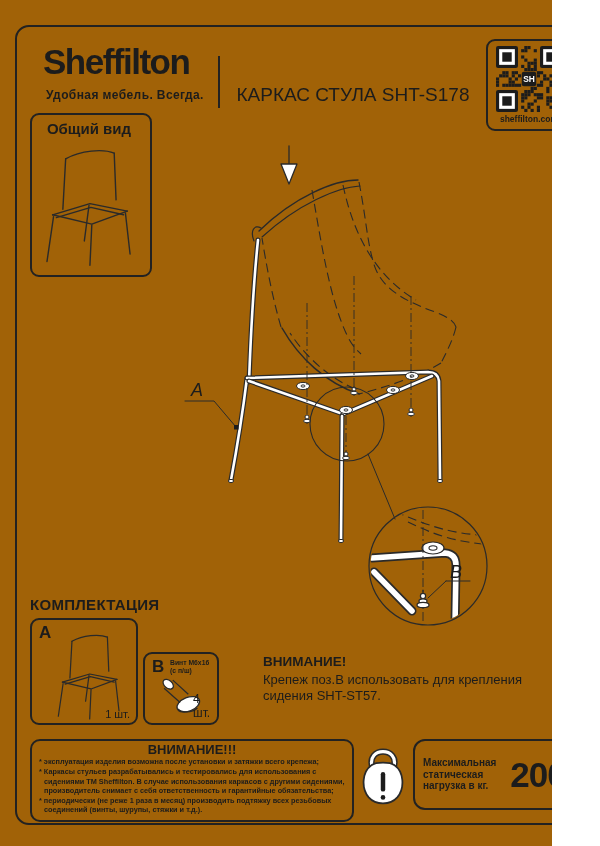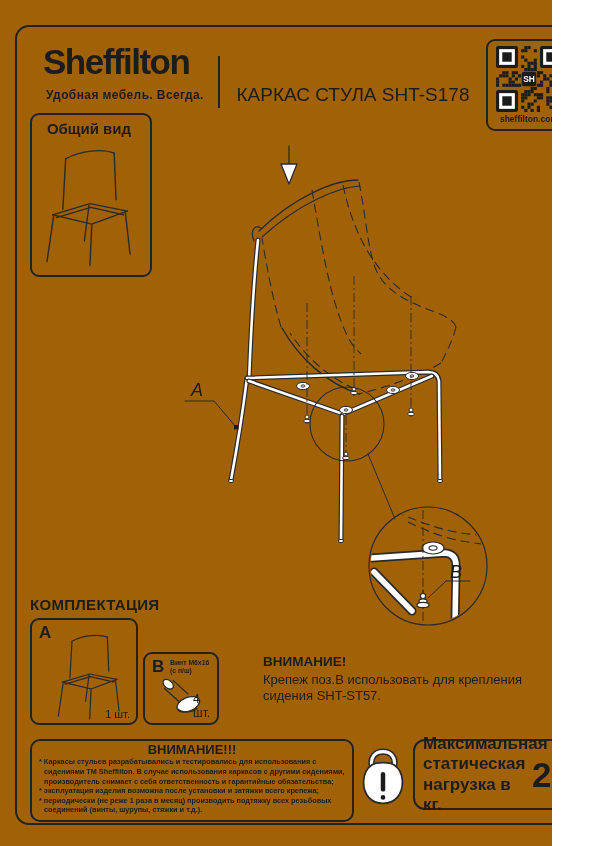--- a/index.html
+++ b/index.html
@@ -37,21 +37,21 @@
   #notice-body{font-size:13px;line-height:1.22;width:282px;}
   
   #warning-box{left:30px;top:739px;width:324px;height:83px;border:2px solid #222;border-radius:10px;
       box-sizing:border-box;padding:2px 7px;}
   #warning-title{text-align:center;font-size:13px;font-weight:bold;line-height:1.1;}
   .warning-line{font-size:7.3px;font-weight:bold;line-height:1.32;padding-left:5px;text-indent:-5px;}
   
   #load-icon{left:358px;top:742px;}
   #load-box{left:413px;top:739px;width:157px;height:71px;border:2px solid #222;border-radius:12px;
       box-sizing:border-box;display:flex;align-items:center;padding:0 8px;}
-  #load-label{font-size:17px;font-weight:bold;line-height:1.18;width:95px;}
+  #load-label{font-size:10px;font-weight:bold;line-height:1.18;width:95px;}
   #load-value{font-size:35px;font-weight:bold;letter-spacing:-1px;margin-left:14px;}
   
   .ln{stroke:#2a2a2a;fill:none;stroke-linecap:round;stroke-linejoin:round;}
   .to{stroke:#2a2a2a;fill:none;stroke-linecap:round;stroke-linejoin:round;}
   .ti{stroke:#ffffff;fill:none;stroke-linecap:round;stroke-linejoin:round;}
   .dsh{stroke:#2a2a2a;fill:none;stroke-width:1.1;stroke-dasharray:9 5;}
   .dd{stroke:#2a2a2a;fill:none;stroke-width:.9;stroke-dasharray:9 3 2 3;}
   .lbl{font-family:"Liberation Sans",sans-serif;font-style:italic;font-size:18px;fill:#1c1c1c;}
 </style>
 </head>
@@ -350,22 +350,22 @@
     <div class="kit-qty" style="font-size:12px;margin-left:48px;">4 шт.</div>
   </div>
 
   <div class="abs" id="notice">
     <div id="notice-title">ВНИМАНИЕ!</div>
     <div id="notice-body">Крепеж поз.В использовать для крепления сидения SHT-ST57.</div>
   </div>
 
   <div class="abs" id="warning-box">
     <div id="warning-title">ВНИМАНИЕ!!!</div>
+    <div class="warning-line">* эксплуатация изделия возможна после установки и затяжки всего крепежа;</div>
     <div class="warning-line">* Каркасы стульев разрабатывались и тестировались для использования с сидениями ТМ Sheffilton. В случае использования каркасов с другими сидениями, производитель снимает с себя ответственность и гарантийные обязательства;</div>
-    <div class="warning-line">* эксплуатация изделия возможна после установки и затяжки всего крепежа;</div>
     <div class="warning-line">* периодически (не реже 1 раза в месяц) производить подтяжку всех резьбовых соединений (винты, шурупы, стяжки и т.д.).</div>
   </div>
 
   <svg class="abs" id="load-icon" width="50" height="68" viewBox="0 0 56 74">
     <path d="M16,27 C9,4 47,4 40,27" fill="none" stroke="#2a2a2a" stroke-width="7"></path>
     <path d="M16,27 C9,4 47,4 40,27" fill="none" stroke="#fff" stroke-width="3.6"></path>
     <path d="M15,25 C5,32 3,50 12,61 C20,70 36,70 44,61 C53,50 51,32 41,25 C36,21 20,21 15,25 Z" fill="#fff" stroke="#2a2a2a" stroke-width="2"></path>
     <path d="M28,35 L28,52" stroke="#1c1c1c" stroke-width="5" stroke-linecap="round"></path>
     <circle cx="28" cy="61" r="2.6" fill="#1c1c1c"></circle>
   </svg>

